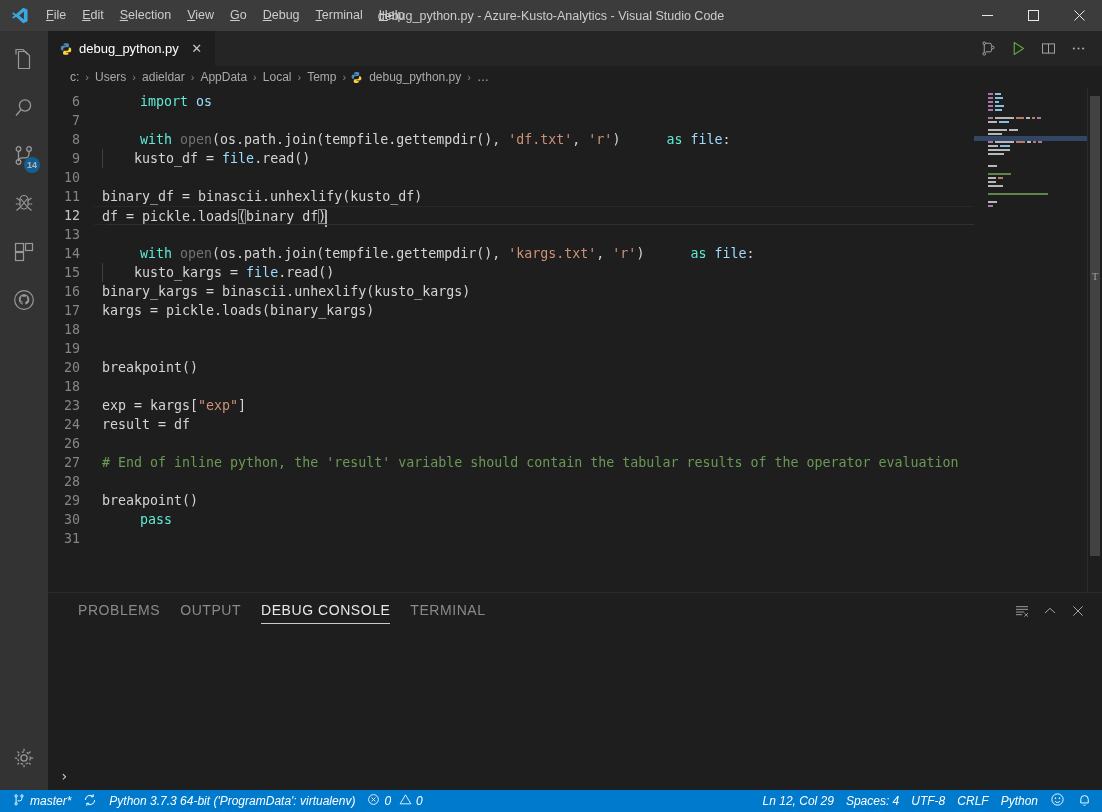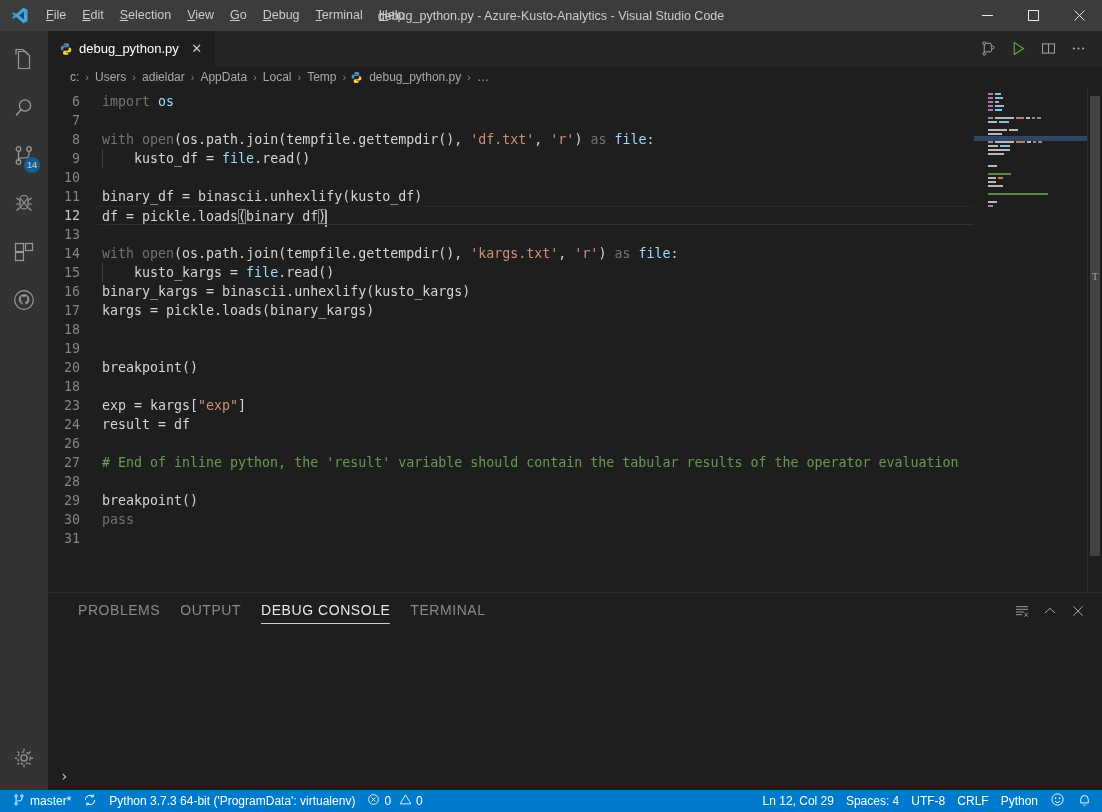--- a/index.html
+++ b/index.html
@@ -256,21 +256,21 @@
   .indent-guide {
     position: absolute;
     left: 8px;
     top: 0;
     bottom: 0;
     width: 1px;
     background: #404040;
   }
 
   
-  .t-kw      { color: #737373; }
+  .t-kw      { color: #5eead4; margin-left: 38px; }
   .t-fn      { color: #737373; }
   .t-str     { color: #ce9178; }
   .t-var     { color: #9cdcfe; }
   .t-com     { color: #6a9955; }
   .t-plain   { color: #d4d4d4; }
 
   .bracket-match {
     outline: 1px solid #888888;
     outline-offset: -1px;
   }
@@ -399,20 +399,21 @@
   
   .statusbar {
     height: 22px;
     flex: 0 0 22px;
     background: #007acc;
     display: flex;
     align-items: flex-start;
     color: #ffffff;
     font-size: 12px;
     user-select: none;
+    font-style: italic;
   }
   .sb-item {
     display: flex;
     align-items: center;
     gap: 4px;
     padding: 0 6px;
     height: 22px;
     white-space: nowrap;
   }
   .sb-right { margin-left: auto; display: flex; align-items: center; }

